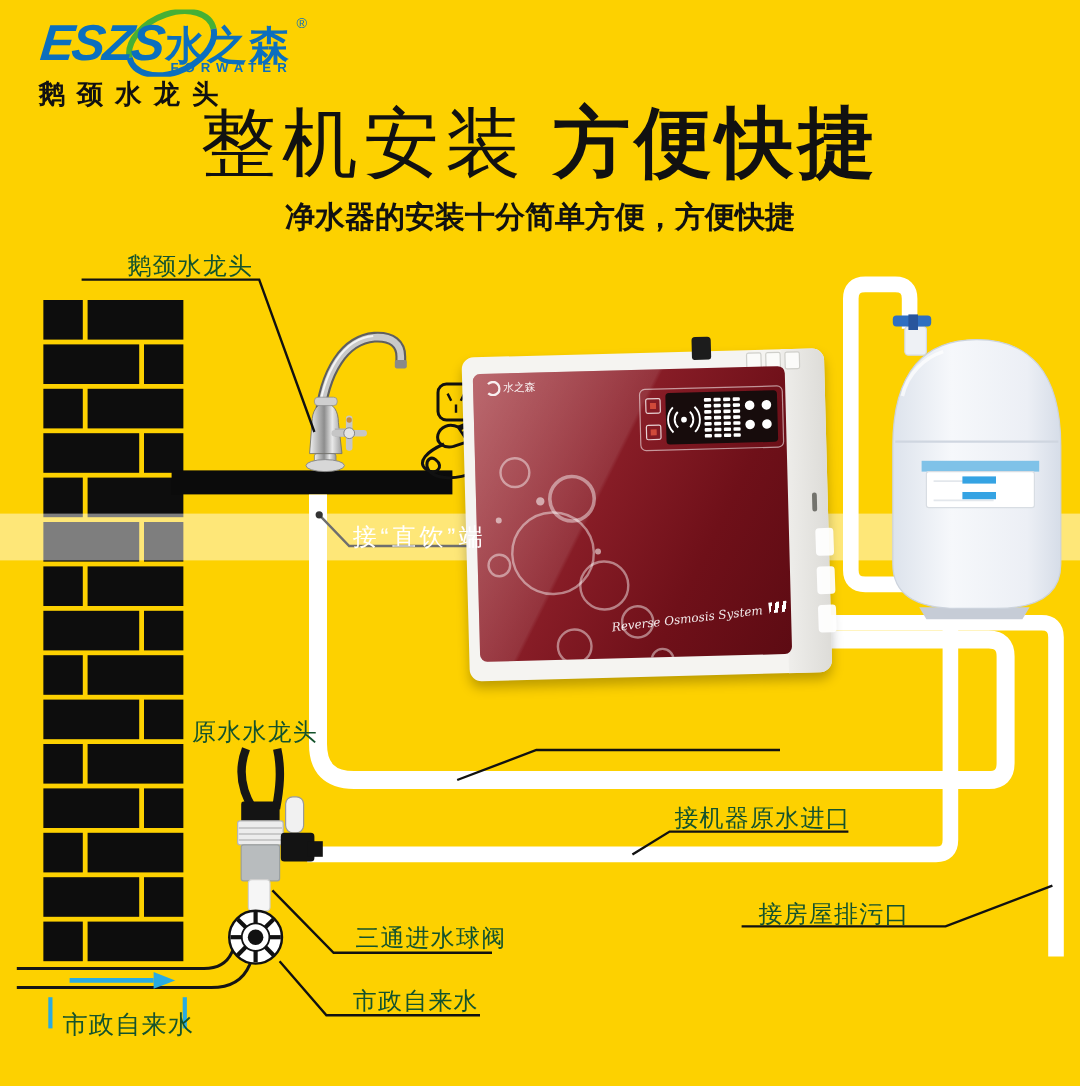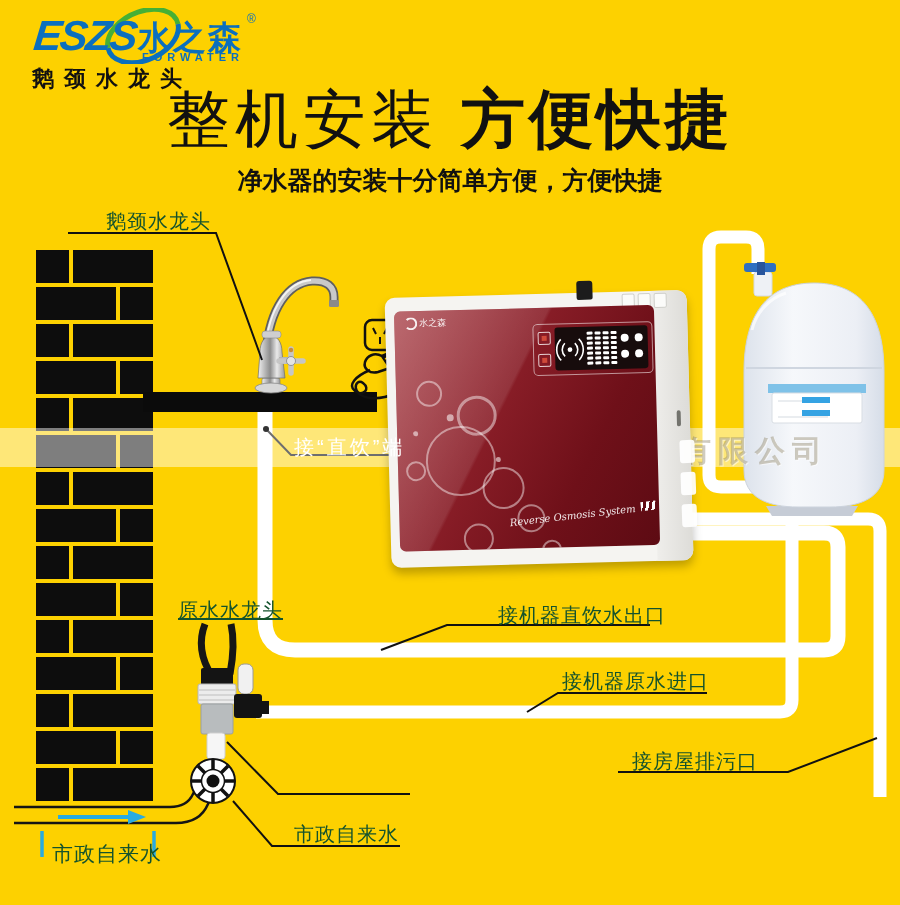--- a/index.html
+++ b/index.html
@@ -261,21 +261,20 @@
       <polyline points="650,625 447,625 381,650"></polyline>
       <polyline points="707,693 558,693 527,712"></polyline>
       <polyline points="618,772 788,772 877,738"></polyline>
       <polyline points="410,794 278,794 227,742"></polyline>
       <polyline points="400,846 272,846 233,801"></polyline>
       <polyline points="266,429 291,455 404,455" stroke="#6e6e6e"></polyline>
     </g>
     <circle cx="266" cy="429" r="3" fill="#333"></circle>
   </svg>
 
-  <div class="abs watermark">有限公司</div>
 
   <div class="abs machine">
     <div class="abs m-body"></div>
     <div class="abs m-side"></div>
     <div class="abs m-knob"></div>
     <div class="abs m-caps">
         <i></i>
         <i></i>
         <i></i>
       </div>
@@ -374,20 +373,20 @@
     <div class="abs logo-tagline">鹅颈水龙头</div>
   </div>
 
   <div class="abs subtitle">净水器的安装十分简单方便，方便快捷</div>
   <div class="abs title">
     <span class="t1">整机安装</span><span class="t2">方便快捷</span>
   </div>
 
   <div class="abs lbl" style="left:106px;top:208px;">鹅颈水龙头</div>
   <div class="abs lbl lbl-white" style="left:294px;top:434px;">接“直饮”端</div>
-  <div class="abs lbl" style="left:178px;top:597px;text-decoration:underline;">原水水龙头</div>
-  <div class="abs lbl" style="left:498px;top:602px;">接机器直饮水出口</div>
+  <div class="abs lbl" style="left:160px;top:597px;">原水水龙头</div>
   <div class="abs lbl" style="left:562px;top:668px;">接机器原水进口</div>
   <div class="abs lbl" style="left:632px;top:748px;">接房屋排污口</div>
+  <div class="abs lbl" style="left:296px;top:768px;">三通进水球阀</div>
   <div class="abs lbl" style="left:294px;top:821px;">市政自来水</div>
   <div class="abs lbl lbl-municipal" style="left:52px;top:840px;">市政自来水</div>
 
 </div>
 
 </body></html>

